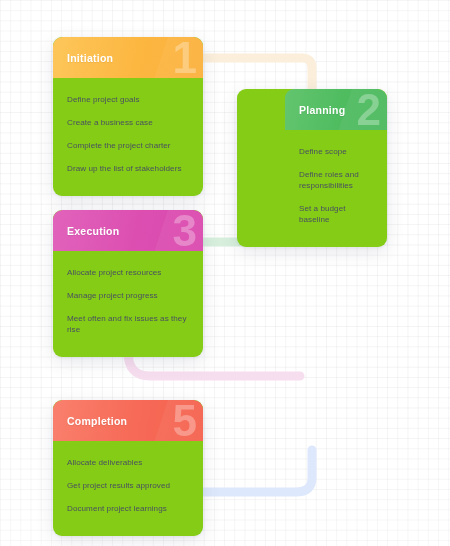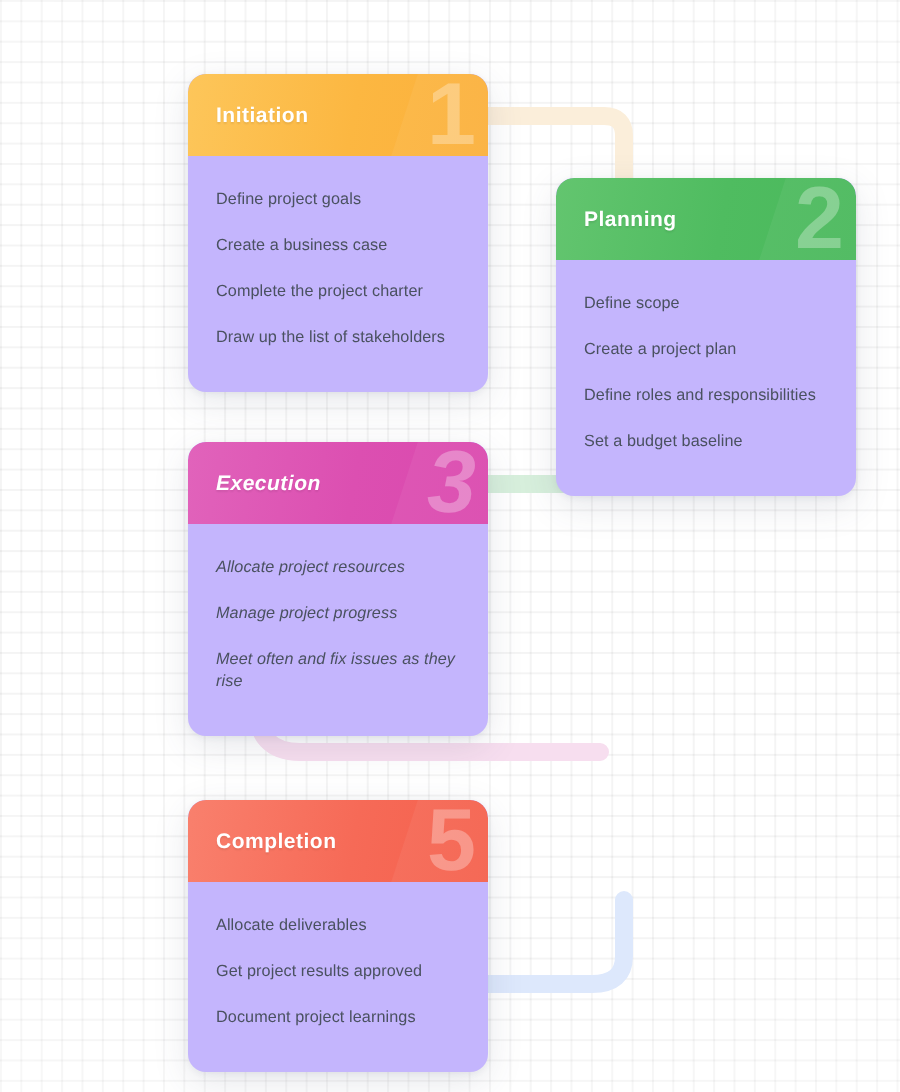--- a/index.html
+++ b/index.html
@@ -42,25 +42,24 @@
   #cards-layer {
     position: absolute;
     left: 0; top: 0;
     width: 450px; height: 546px;
     z-index: 2;
   }
 
   .card {
     position: absolute;
     width: 150px;
-    background: #c4b5fd;
+    background: #84cc16;
     border-radius: 9px;
     box-shadow: 0 5px 18px rgba(60, 70, 100, 0.13), 0 1px 3px rgba(60,70,100,0.07);
     overflow: hidden;
-    margin-left: 41px;
   }
 
   .card-header {
     position: relative;
     height: 41px;
     border-radius: 9px 9px 0 0;
     overflow: hidden;
     display: flex;
     align-items: center;
   }
@@ -155,34 +154,33 @@
       <span class="card-number">1</span>
     </div>
     <div class="card-body">
       <div class="card-item">Define project goals</div>
       <div class="card-item">Create a business case</div>
       <div class="card-item">Complete the project charter</div>
       <div class="card-item">Draw up the list of stakeholders</div>
     </div>
   </div>
 
-  <div class="card" style="left:237px; top:89px;">
+  <div class="card" style="left:237px; top:89px;padding-left:48px;">
     <div class="card-header hdr-planning">
       <span class="card-title">Planning</span>
       <span class="card-number">2</span>
     </div>
     <div class="card-body">
       <div class="card-item">Define scope</div>
-      <div class="card-item">Create a project plan</div>
       <div class="card-item">Define roles and responsibilities</div>
       <div class="card-item">Set a budget baseline</div>
     </div>
   </div>
 
-  <div class="card" style="left:53px; top:221px;font-style:italic;">
+  <div class="card" style="left:53px; top:210px;">
     <div class="card-header hdr-execution">
       <span class="card-title">Execution</span>
       <span class="card-number">3</span>
     </div>
     <div class="card-body">
       <div class="card-item">Allocate project resources</div>
       <div class="card-item">Manage project progress</div>
       <div class="card-item">Meet often and fix issues as they rise</div>
     </div>
   </div>

